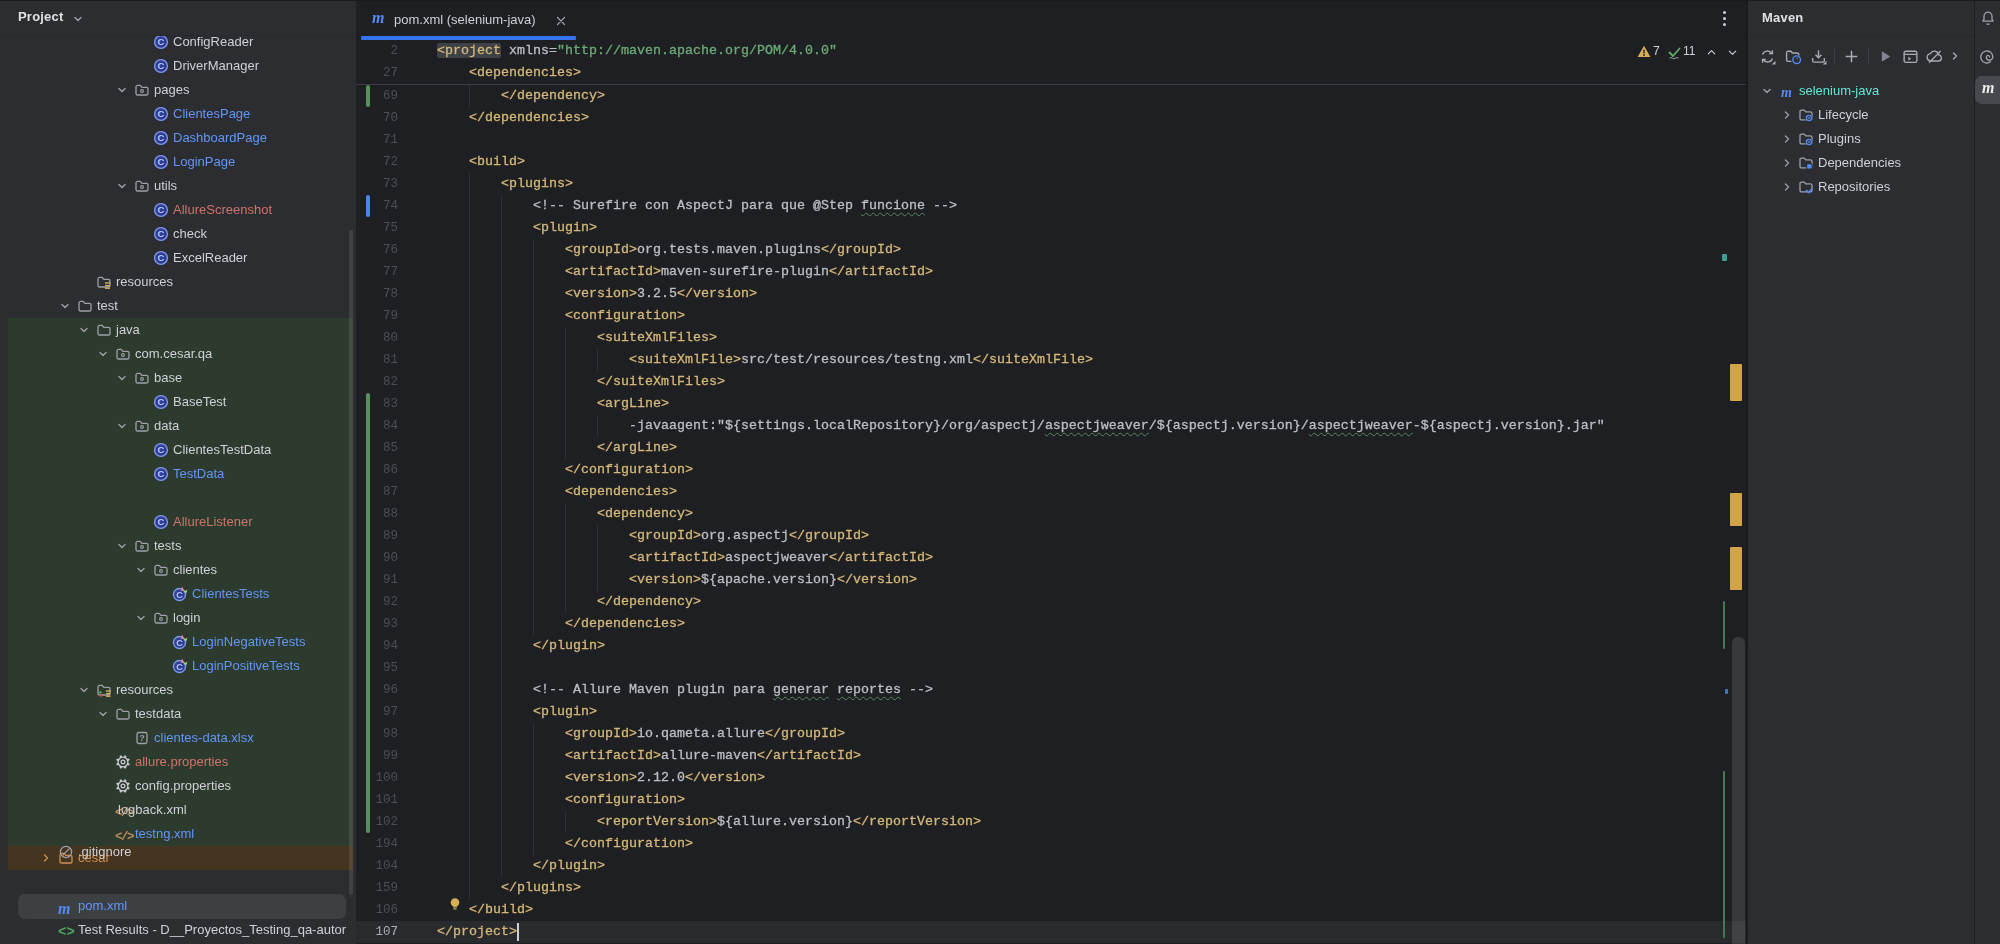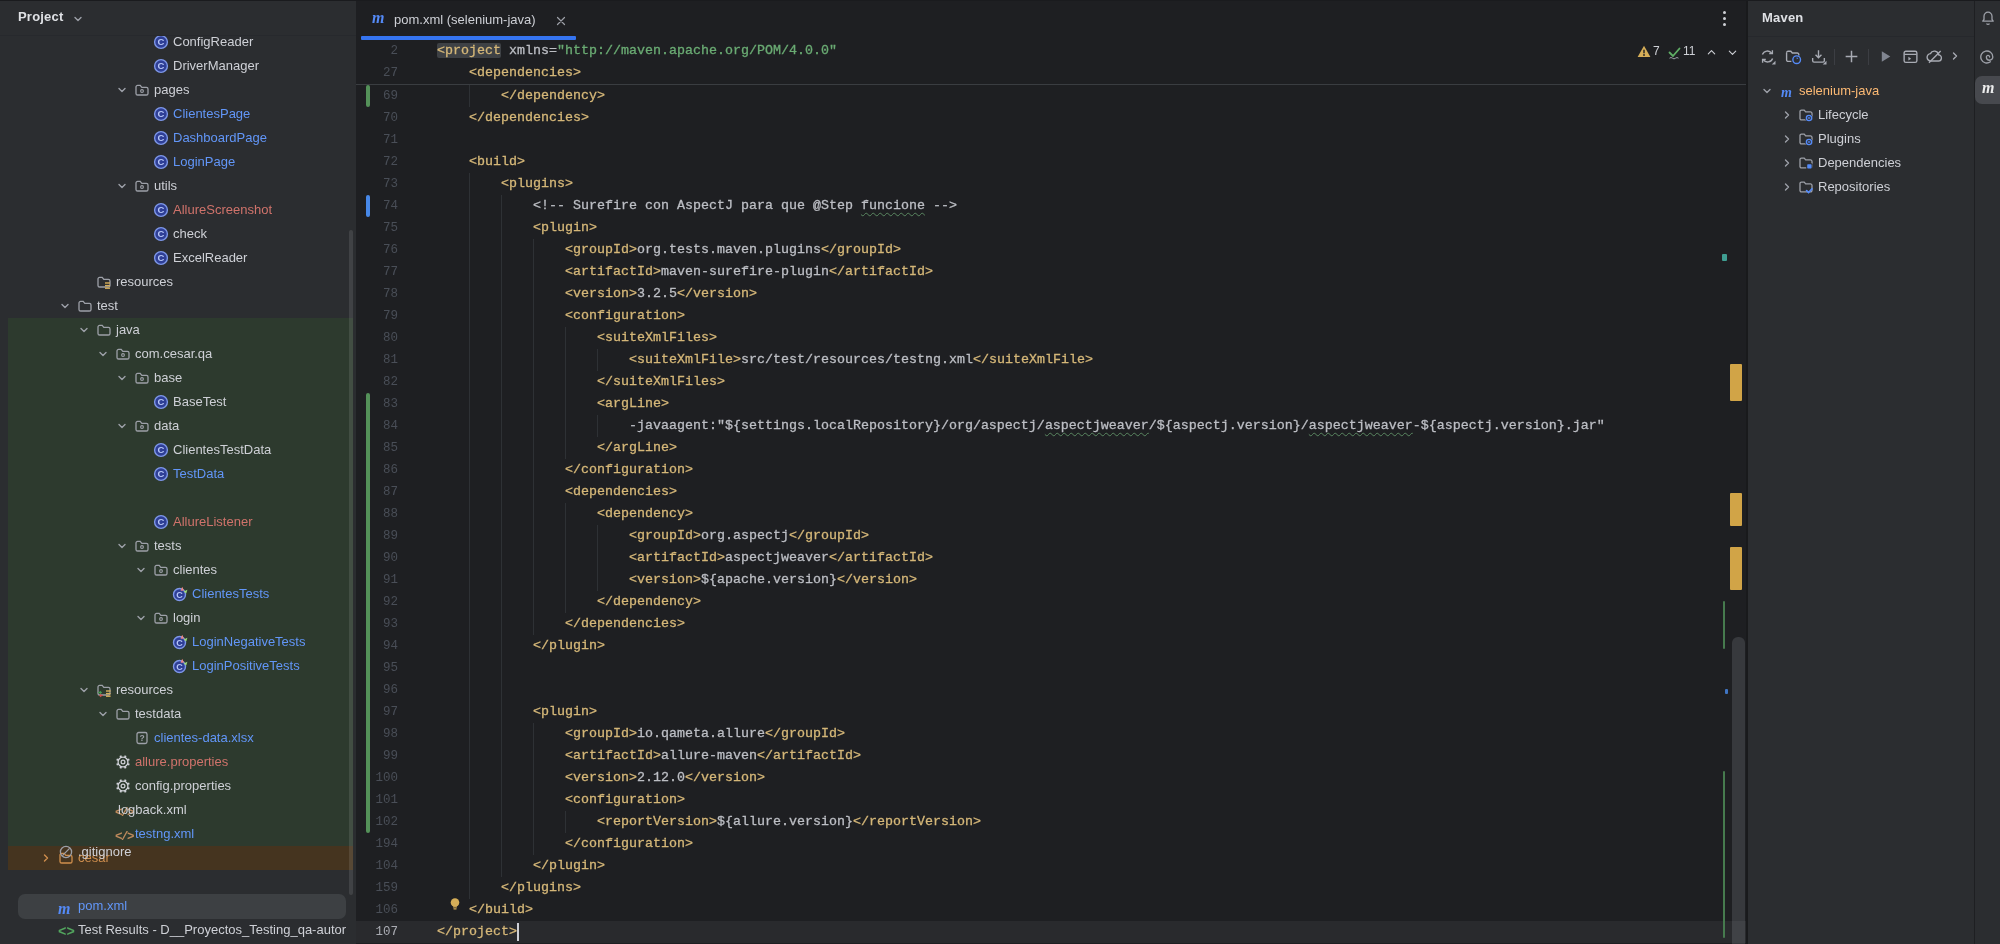--- a/index.html
+++ b/index.html
@@ -546,20 +546,21 @@
       <div class="cl" style="top:569px"><span class="b">                        </span><span class="t">&lt;version&gt;</span><span class="b">${apache.version}</span><span class="t">&lt;/version&gt;</span></div>
 <div class="ln" style="top:591px">92</div>
       <div class="cl" style="top:591px"><span class="b">                    </span><span class="t">&lt;/dependency&gt;</span></div>
 <div class="ln" style="top:613px">93</div>
       <div class="cl" style="top:613px"><span class="b">                </span><span class="t">&lt;/dependencies&gt;</span></div>
 <div class="ln" style="top:635px">94</div>
       <div class="cl" style="top:635px"><span class="b">            </span><span class="t">&lt;/plugin&gt;</span></div>
 <div class="ln" style="top:657px">95</div>
       <div class="cl" style="top:657px"></div>
 <div class="ln" style="top:679px">96</div>
+      <div class="cl" style="top:679px"><span class="b">            </span><span class="c">&lt;!-- Allure Maven plugin para </span><span class="c wv">generar</span><span class="c"> </span><span class="c wv">reportes</span><span class="c"> --&gt;</span></div>
 <div class="ln" style="top:701px">97</div>
       <div class="cl" style="top:701px"><span class="b">            </span><span class="t">&lt;plugin&gt;</span></div>
 <div class="ln" style="top:723px">98</div>
       <div class="cl" style="top:723px"><span class="b">                </span><span class="t">&lt;groupId&gt;</span><span class="b">io.qameta.allure</span><span class="t">&lt;/groupId&gt;</span></div>
 <div class="ln" style="top:745px">99</div>
       <div class="cl" style="top:745px"><span class="b">                </span><span class="t">&lt;artifactId&gt;</span><span class="b">allure-maven</span><span class="t">&lt;/artifactId&gt;</span></div>
 <div class="ln" style="top:767px">100</div>
       <div class="cl" style="top:767px"><span class="b">                </span><span class="t">&lt;version&gt;</span><span class="b">2.12.0</span><span class="t">&lt;/version&gt;</span></div>
 <div class="ln" style="top:789px">101</div>
       <div class="cl" style="top:789px"><span class="b">                </span><span class="t">&lt;configuration&gt;</span></div>
@@ -700,21 +701,21 @@
           <path d="M3.5 2 L6.5 5 L3.5 8" fill="none" stroke="#a8abb3" stroke-width="1.4" stroke-linecap="round" stroke-linejoin="round"></path>
         </svg>
       </span>
 <div class="mrow" style="left:0;top:79px;width:228px">
         <span class="abs" style="left:14px;top:7px">
           <svg width="10" height="10" viewBox="0 0 10 10">
             <path d="M2 3.5 L5 6.5 L8 3.5" fill="none" stroke="#9da0a8" stroke-width="1.4" stroke-linecap="round" stroke-linejoin="round"></path>
           </svg>
         </span>
         <span class="abs" style="left:33px;top:2px"><span style="font:italic bold 14px 'Liberation Serif',serif;color:#548af7">m</span></span>
-        <span class="abs" style="left:51px;top:0px;color:#fdba74">selenium-java</span>
+        <span class="abs" style="left:51px;top:0px;color:#5eead4">selenium-java</span>
       </div>
       <div class="mrow" style="left:0;top:103px;width:228px">
         <span class="abs" style="left:34px;top:7px">
           <svg width="10" height="10" viewBox="0 0 10 10">
             <path d="M3.5 2 L6.5 5 L3.5 8" fill="none" stroke="#9da0a8" stroke-width="1.4" stroke-linecap="round" stroke-linejoin="round"></path>
           </svg>
         </span>
         <span class="abs" style="left:50px;top:4px">
           <svg width="16" height="16" viewBox="0 0 16 16" xmlns="http://www.w3.org/2000/svg">
             <path d="M2 4.6 a1.5 1.5 0 0 1 1.5-1.5 h2.7 l1.5 1.8 h4.8 A1.5 1.5 0 0 1 14 6.4 v5 a1.5 1.5 0 0 1 -1.5 1.5 h-9 A1.5 1.5 0 0 1 2 11.4 z" fill="none" stroke="#9da0a8" stroke-width="1.3"></path>

